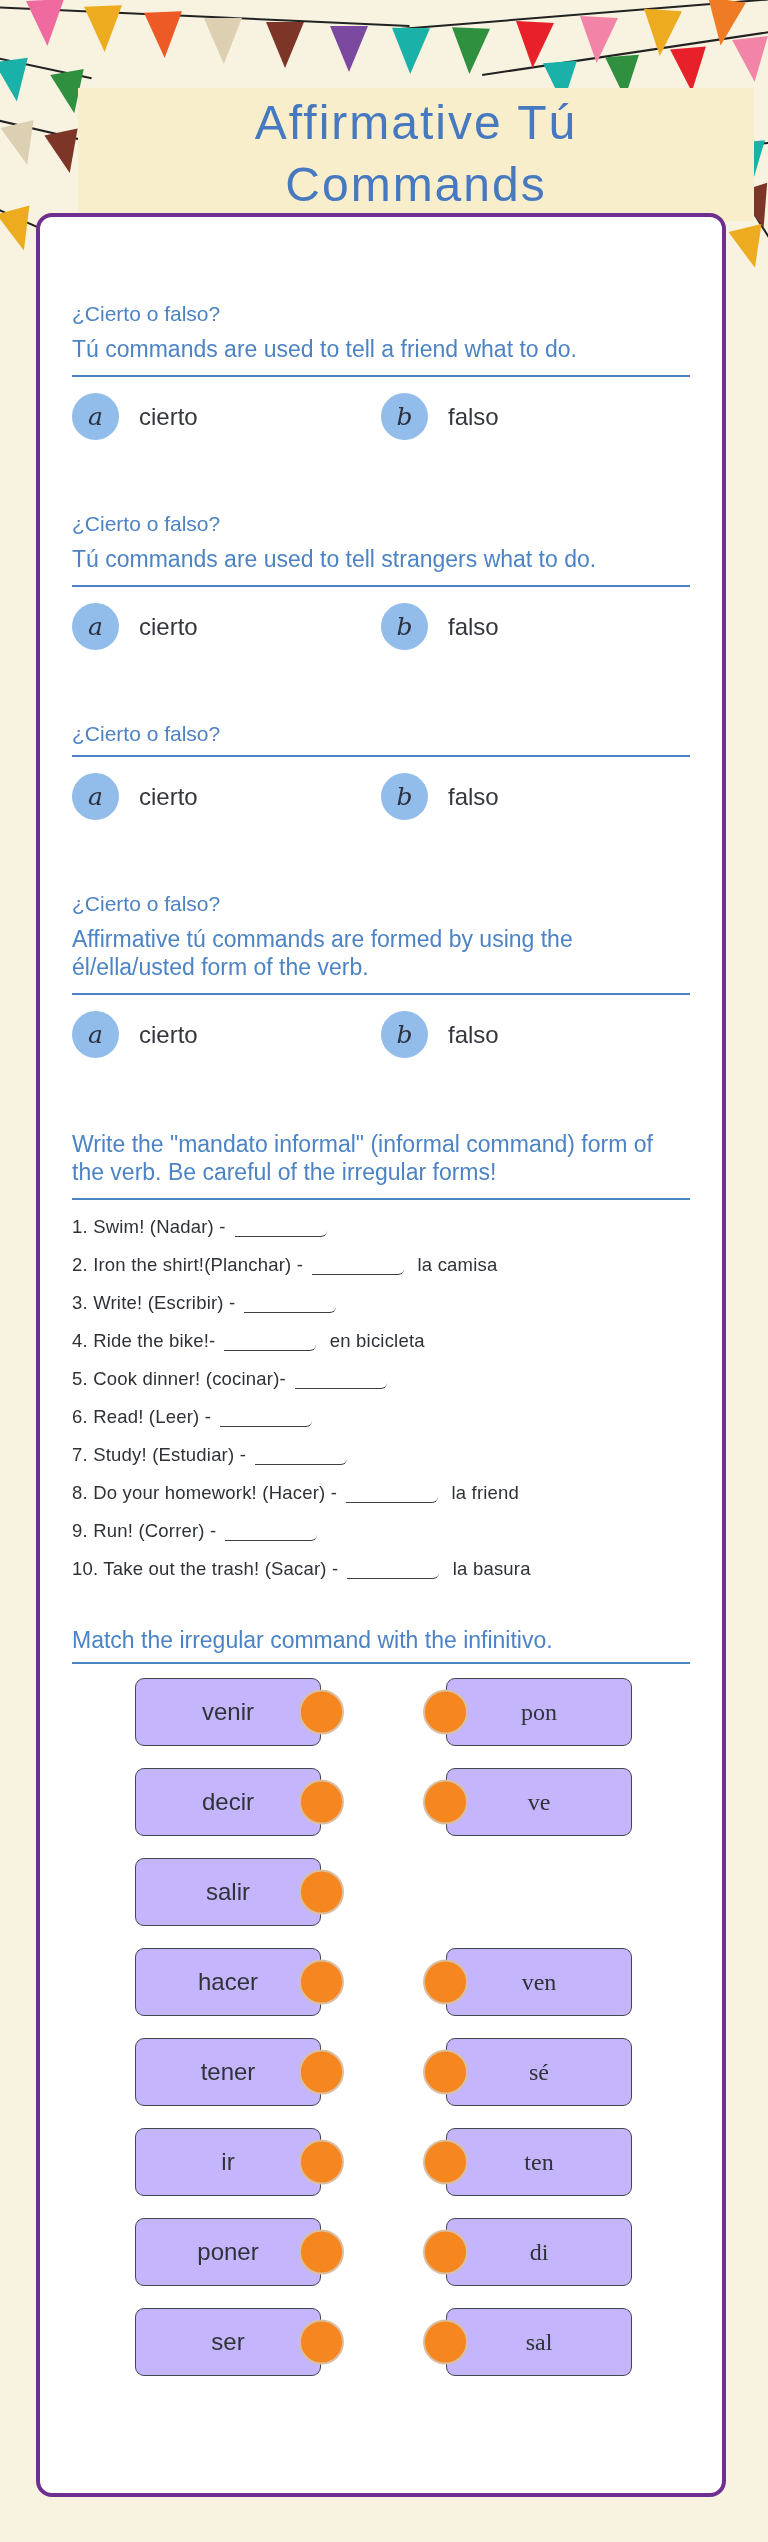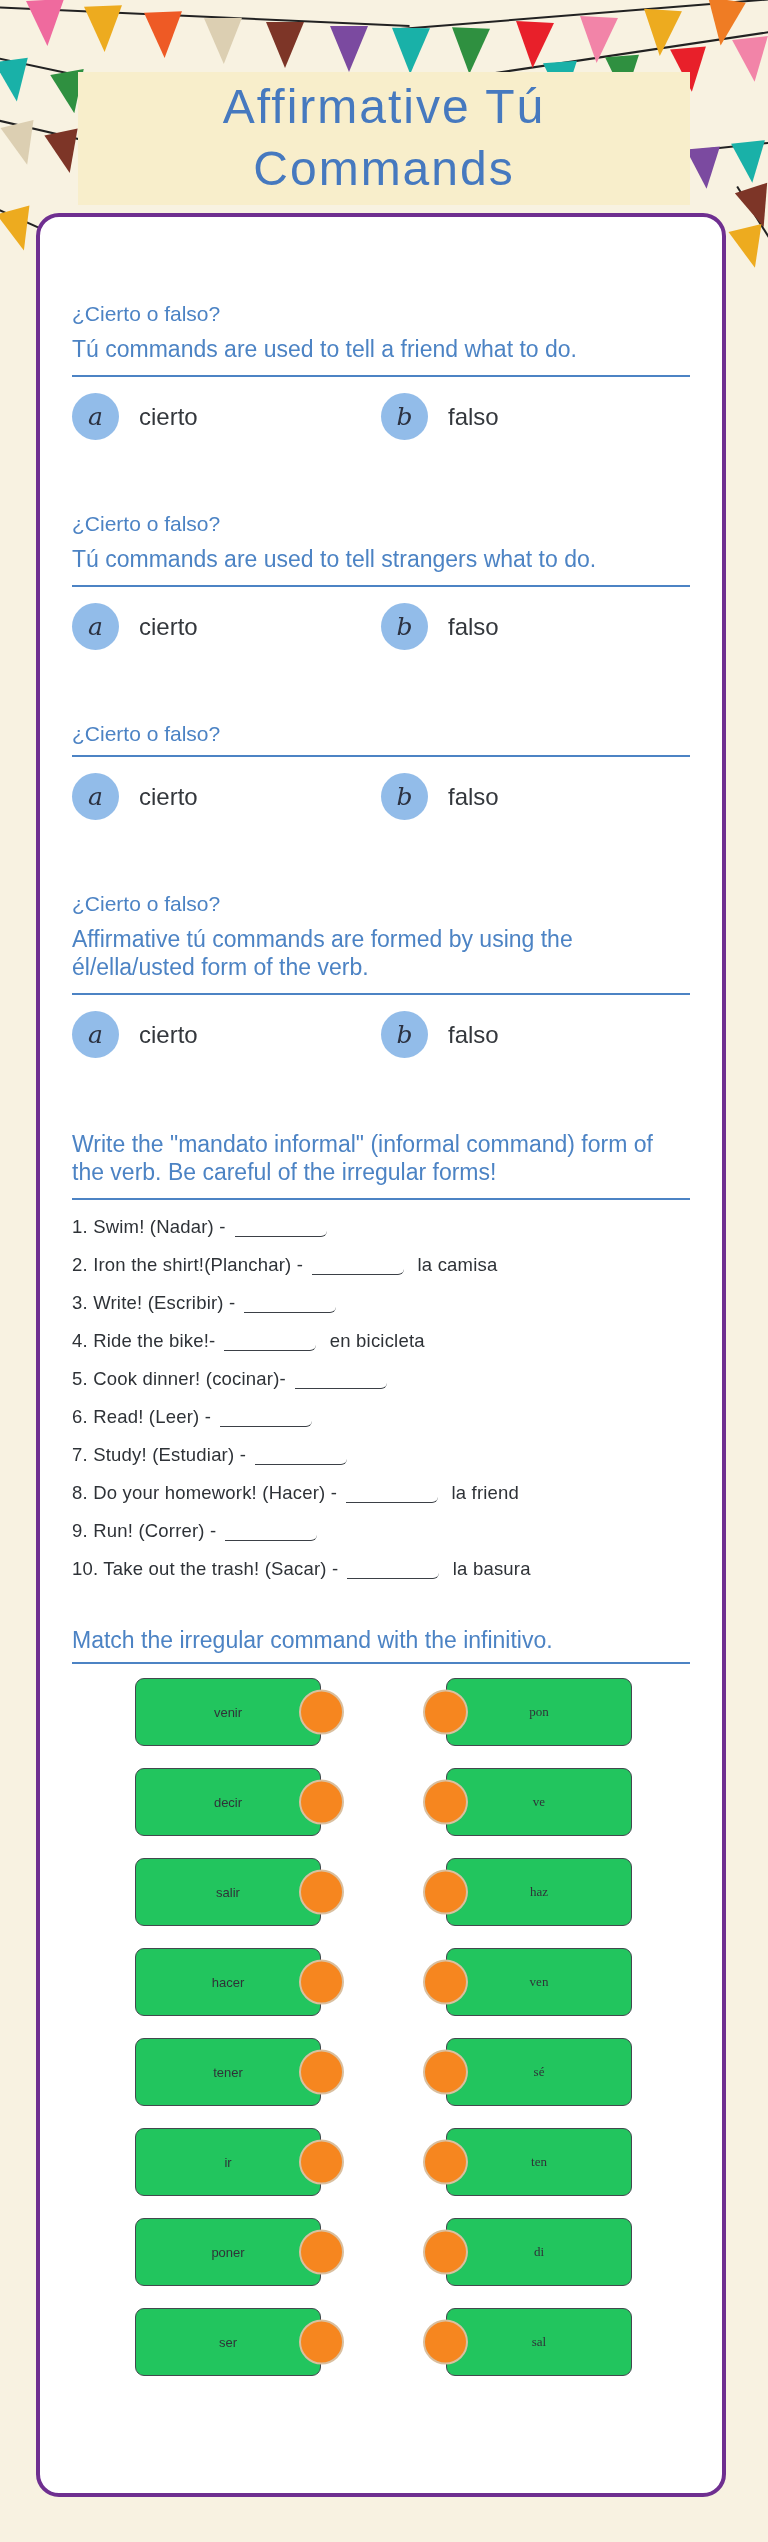--- a/index.html
+++ b/index.html
@@ -14,30 +14,30 @@
     width:768px;height:2542px;position:relative;overflow:hidden;
     background:var(--page_bg);
     font-family:"Liberation Sans",sans-serif;
   }
   
   #bunting{position:absolute;left:0;top:0;width:768px;height:300px;z-index:1;}
   .string{position:absolute;height:2px;background:var(--string);transform-origin:left top;}
   .flag{position:absolute;width:0;height:0;transform-origin:top center;}
   
   .title-panel{
-    position:absolute;left:78px;top:72px;width:612px;height:133px;
+    position:absolute;left:78px;top:88px;width:676px;height:133px;
     background:var(--panel_bg);z-index:2;text-align:center;padding-top:4px;
   }
   .title-line{
     color:var(--title_blue);font-size:48px;line-height:62px;font-weight:400;letter-spacing:2px;
   }
   
   .card{
     position:absolute;left:36px;top:213px;width:690px;height:2284px;
-    background:var(--card_bg);border:4px solid var(--card_border);border-radius:23px;
+    background:var(--card_bg);border:4px solid var(--card_border);border-radius:16px;
     z-index:3;padding:85px 32px 26px 32px;overflow:hidden;
   }
   
   .q-head{color:var(--blue);font-size:21px;font-weight:400;margin-bottom:9px;}
   .q-body{color:var(--blue);font-size:23px;line-height:28px;font-weight:400;margin-bottom:12px;}
   .rule{border-top:2px solid var(--blue);margin-bottom:0;}
   .q-options{display:flex;margin-top:16px;margin-bottom:72px;}
   .opt{display:flex;align-items:center;width:50%;cursor:pointer;}
   .opt-circle{
     width:47px;height:47px;border-radius:50%;background:var(--circle_blue);
@@ -55,22 +55,22 @@
     display:inline-block;width:92px;height:15px;margin:0 8px 0 9px;
     border-bottom:1.6px solid var(--line_dark);transform:translateY(4px);border-radius:0 0 6px 0;
   }
   
   .match{margin-top:48px;}
   .m-head{color:var(--blue);font-size:23px;line-height:25px;font-weight:400;margin-bottom:9px;}
   .m-rule{border-top:2px solid var(--blue);margin-bottom:14px;}
   .m-row{display:flex;padding-left:63px;margin-bottom:22px;}
   .m-box{
     position:relative;width:186px;height:68px;border:1.5px solid var(--box_border);
-    border-radius:9px;background:#22c55e;display:flex;align-items:center;justify-content:center;
-    font-size:13px;color:#2f3338;cursor:pointer;
+    border-radius:9px;background:#c4b5fd;display:flex;align-items:center;justify-content:center;
+    font-size:24px;color:#2f3338;cursor:pointer;
   }
   .m-right{margin-left:125px;font-family:Liberation Serif, serif;}
   .dot{
     position:absolute;top:50%;width:45px;height:45px;border-radius:50%;
     background:var(--orange);border:2px solid var(--orange_ring);transform:translateY(-50%);
   }
   .dot-r{right:-24px;}
   .dot-l{left:-24px;}
 </style>
 </head>
@@ -235,24 +235,20 @@
     <div class="m-box m-right">
       <span class="dot dot-l"></span>
       <span class="m-label">ve</span>
     </div>
   </div>
         <div class="m-row">
     <div class="m-box m-left">
       <span class="m-label">salir</span>
       <span class="dot dot-r"></span>
     </div>
-    <div class="m-box m-right">
-      <span class="dot dot-l"></span>
-      <span class="m-label">haz</span>
-    </div>
   </div>
         <div class="m-row">
     <div class="m-box m-left">
       <span class="m-label">hacer</span>
       <span class="dot dot-r"></span>
     </div>
     <div class="m-box m-right">
       <span class="dot dot-l"></span>
       <span class="m-label">ven</span>
     </div>

